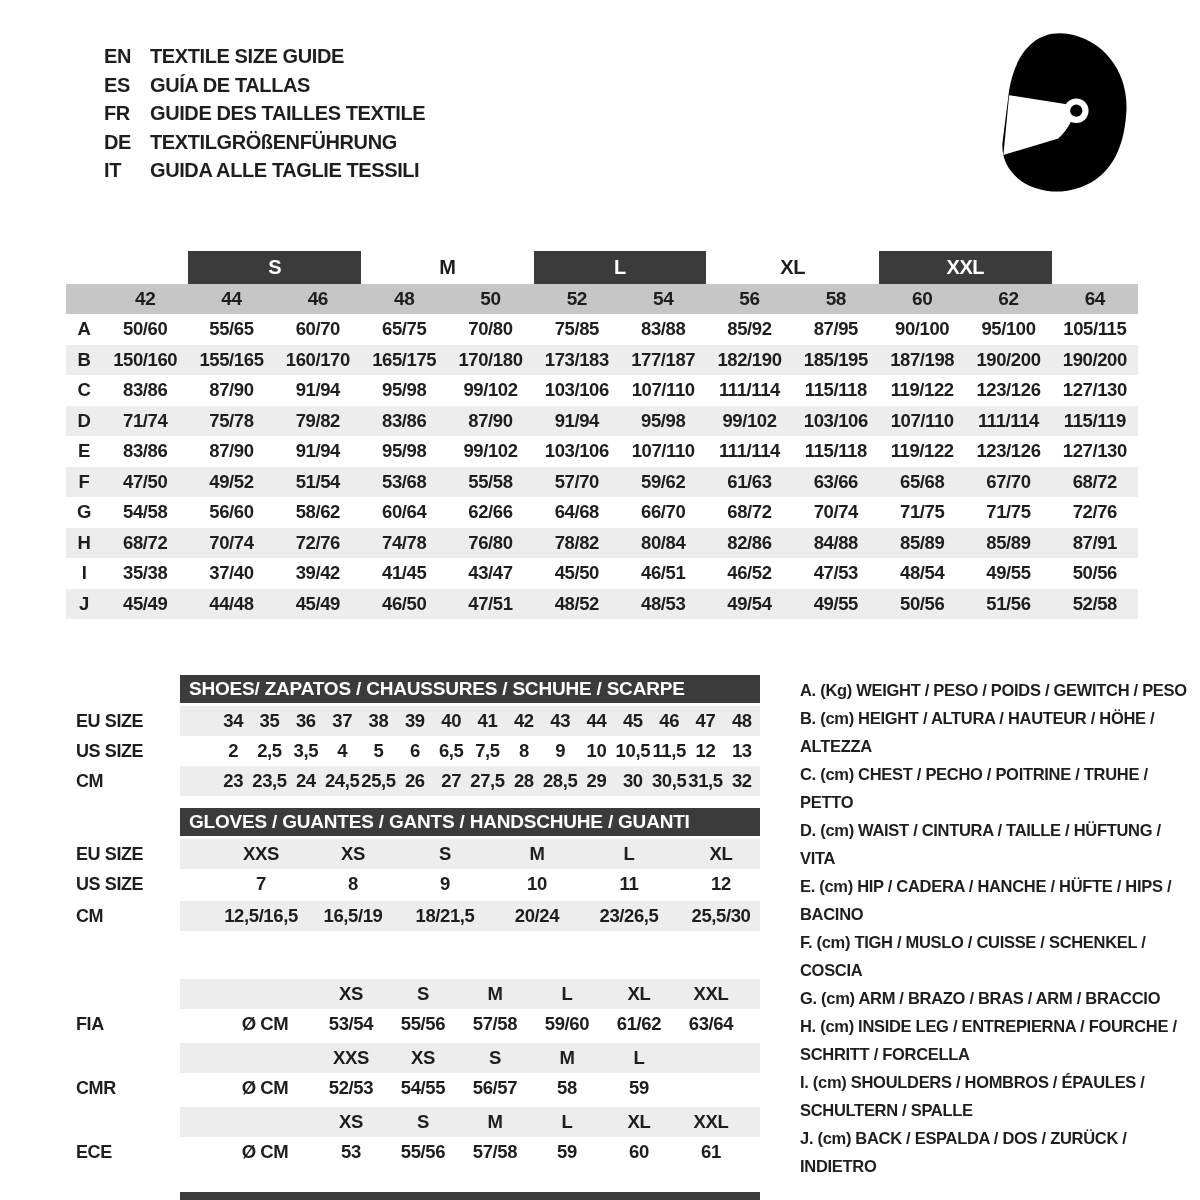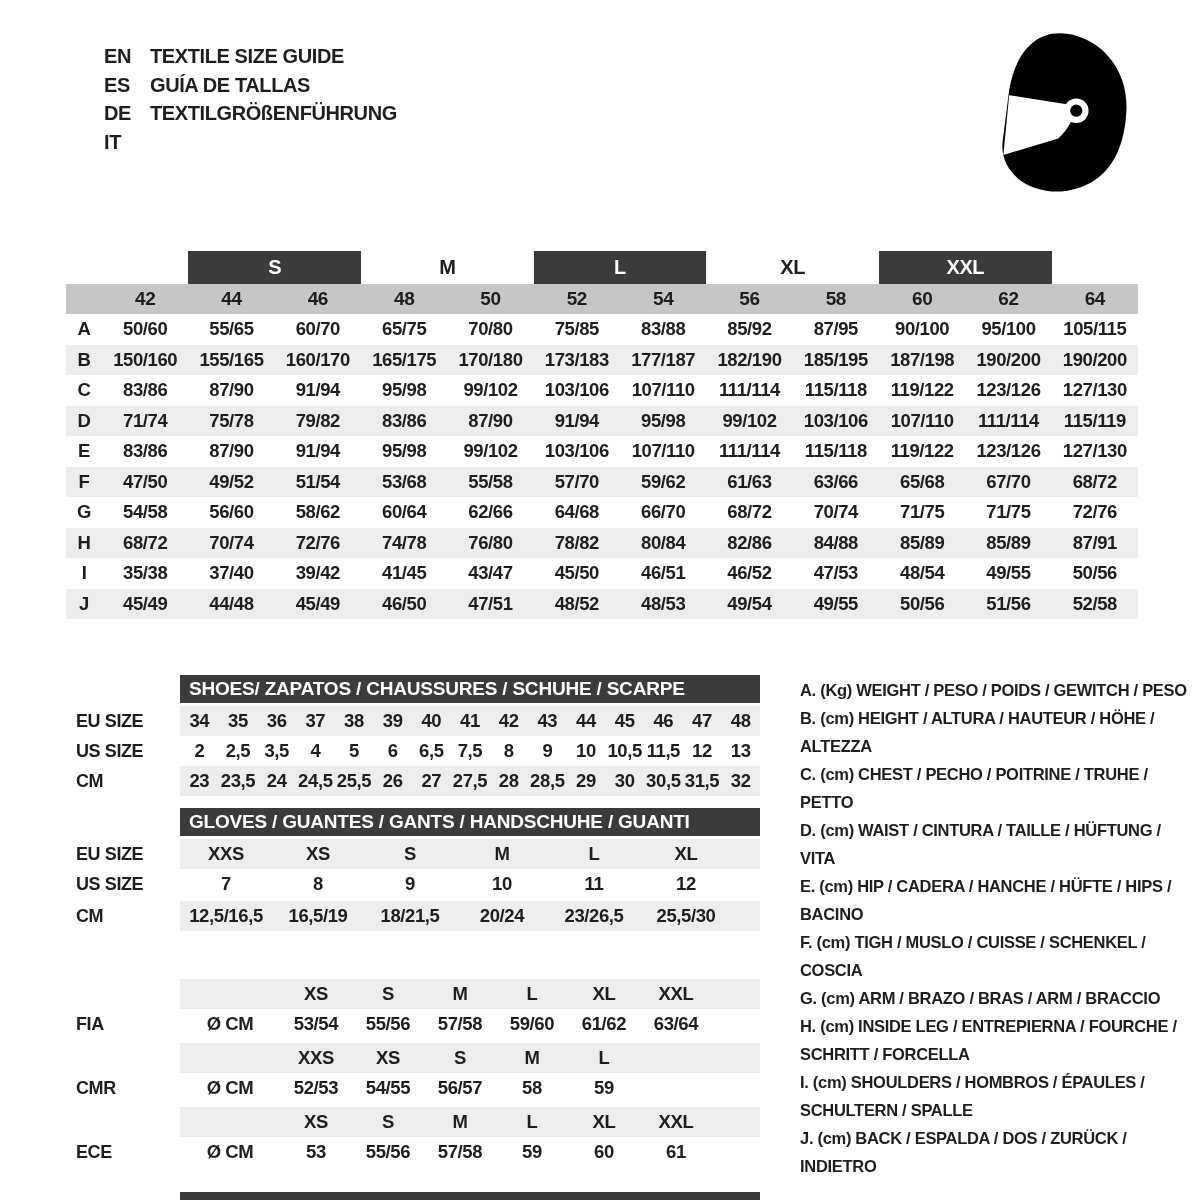--- a/index.html
+++ b/index.html
@@ -25,21 +25,21 @@
   #col-header { top:284px; height:30px; background:var(--band); font-size:19px; }
   .main-rows { position:absolute; left:66px; top:314px; width:1072px; }
   .mt-row { display:grid; grid-template-columns:36px repeat(12,1fr); height:30.5px;
     align-items:center; text-align:center; font-size:18.5px; }
   .mt-row.stripe { background:var(--stripe); }
   
   .section-bar { position:absolute; left:180px; width:580px; height:28px; background:var(--dark);
     color:#fff; font-size:19px; line-height:28px; padding-left:9px; letter-spacing:-0.2px; }
   .side-label { position:absolute; left:76px; font-size:18px; line-height:30px; }
   .vals { position:absolute; left:180px; width:580px; height:30px; display:grid;
-    align-items:center; text-align:center; font-size:18.5px; }
+    align-items:center; text-align:center; font-size:18.5px;padding-left:35px; }
   .vals.gray { background:var(--stripe); }
   .vals.shoes { grid-template-columns:repeat(15,1fr); }
   .vals.gloves { grid-template-columns:repeat(6,92px) 1fr; }
   .vals.helm { grid-template-columns:100px repeat(6,72px) 1fr; }
   
   .legend { position:absolute; left:800px; top:676px; width:400px; font-size:16.5px;
     line-height:28px; letter-spacing:-0.3px; }
   
   .bottom-crop { position:absolute; left:180px; top:1192px; width:580px; height:8px; background:var(--dark); }
 </style>
@@ -51,25 +51,30 @@
   <div class="lang-block">
       <div class="lang-row">
         <div class="lang-code">EN</div>
         <div class="lang-title">TEXTILE SIZE GUIDE</div>
       </div>
       <div class="lang-row">
         <div class="lang-code">ES</div>
         <div class="lang-title">GUÍA DE TALLAS</div>
       </div>
       <div class="lang-row">
+        <div class="lang-code">FR</div>
+        <div class="lang-title">GUIDE DES TAILLES TEXTILE</div>
+      </div>
+      <div class="lang-row">
         <div class="lang-code">DE</div>
         <div class="lang-title">TEXTILGRÖßENFÜHRUNG</div>
       </div>
       <div class="lang-row">
         <div class="lang-code">IT</div>
+        <div class="lang-title">GUIDA ALLE TAGLIE TESSILI</div>
       </div>
     </div>
 
   <div class="helmet-icon">
     <svg viewBox="0 0 200 210" width="164" height="172" aria-hidden="true">
       <path d="M115 7 C160 14 191 55 187 104 C184 150 166 186 123 197 C99 204 70 197 55 184 C42 173 34 157 36 139 L44 76 C51 34 74 1 115 7 Z" fill="#000"></path>
       <path d="M44 82 L126 95 C123 111 115 125 104 135 L37 155 Z" fill="#fff"></path>
       <circle cx="126" cy="101" r="15" fill="#fff"></circle>
       <circle cx="126" cy="101" r="7.5" fill="#000"></circle>
     </svg>

